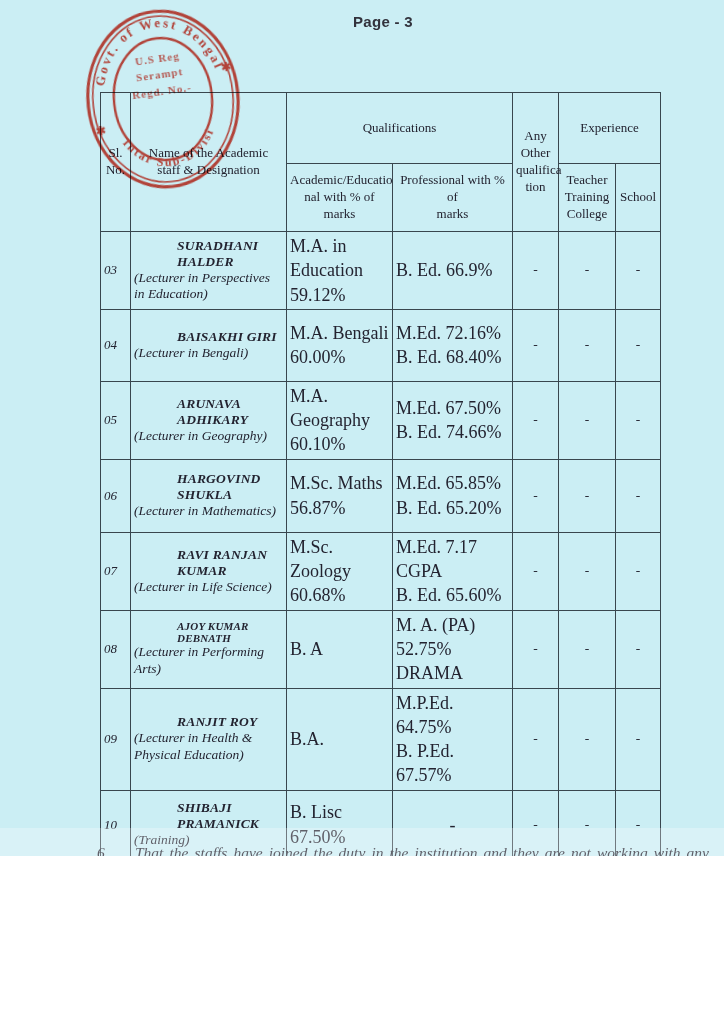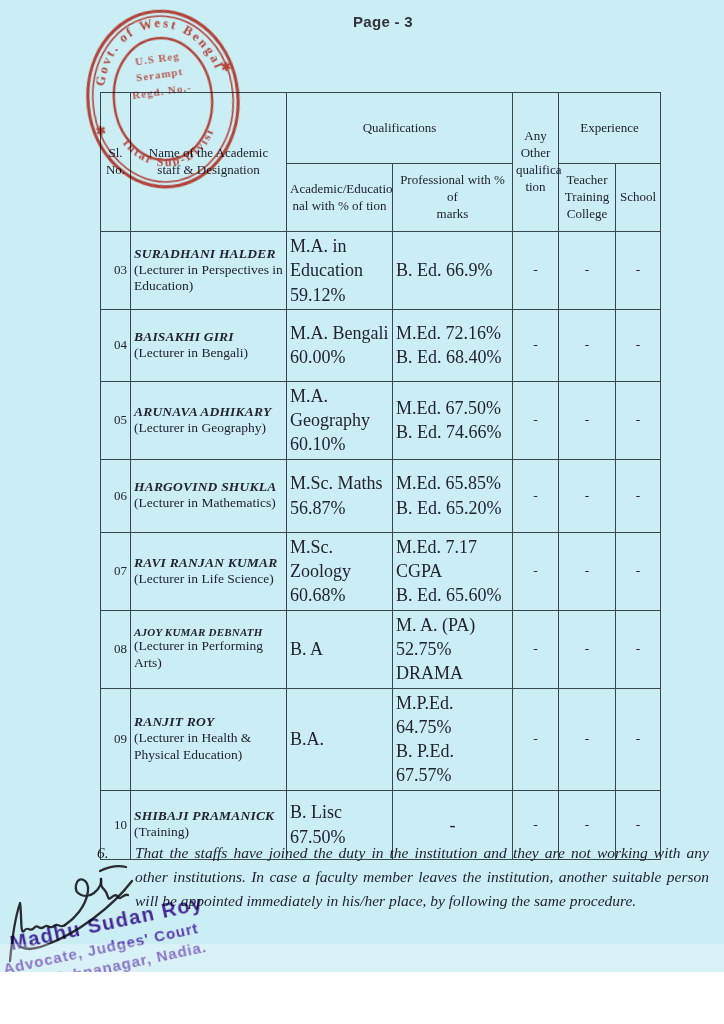--- a/index.html
+++ b/index.html
@@ -5,34 +5,34 @@
   :root{
     --paper:#cbeef4;
     --ink:#232330;
     --line:#39464e;
     --red:#dd382c;
     --purple1:#4c1f97;
     --purple2:#6a35b5;
   }
   html,body{margin:0;padding:0;}
   body{font-family:"Liberation Serif",serif;color:var(--ink);}
-  .page{position:relative;width:724px;height:972px;background:var(--paper);overflow:hidden;}
+  .page{position:relative;width:724px;height:856px;background:var(--paper);overflow:hidden;}
   .page::after{content:"";position:absolute;left:0;right:0;bottom:0;height:28px;background:rgba(255,255,255,.28);pointer-events:none;}
 
   .page-label{position:absolute;left:353px;top:13px;font-family:"Liberation Sans",sans-serif;font-weight:bold;font-size:15px;color:#32323c;letter-spacing:.3px;}
 
   
   table.staff{position:absolute;left:100px;top:92px;border-collapse:collapse;table-layout:fixed;width:560px;}
   table.staff th,table.staff td{border:1.5px solid var(--line);padding:2px 3px;vertical-align:middle;font-weight:normal;}
   table.staff th{font-size:13px;text-align:center;line-height:1.3;}
   .pre{white-space:pre-line;margin-left:32px;}
-  td.sl{font-size:13px;text-align:right;}
+  td.sl{font-style:italic;font-size:13px;text-align:left;}
   td.namecell{padding-left:6px;}
-  .staff-name{display:block;font-weight:bold;font-style:italic;font-size:13.5px;letter-spacing:.2px;}
-  .staff-desig{display:block;font-size:13.5px;line-height:1.25;}
+  .staff-name{display:block;font-weight:bold;font-style:italic;font-size:13.5px;letter-spacing:.2px;margin-left:43px;}
+  .staff-desig{display:block;font-style:italic;font-size:13.5px;line-height:1.25;}
   td.qual{font-size:18px;padding-left:5px;line-height:1.35;}
   td.dash{text-align:center;font-size:13.5px;}
   tbody tr:nth-child(6) .staff-name{font-size:11px;}
   tbody tr:nth-child(8) td:nth-child(4){text-align:center;}
 
   
   .note{position:absolute;left:97px;top:841px;width:612px;display:flex;font-style:italic;font-size:15.5px;line-height:24px;}
   .note .num{width:38px;flex:none;}
   .note .body{flex:1;text-align:justify;}
 
@@ -75,21 +75,21 @@
 staff &amp; Designation</th>
         <th colspan="2">Qualifications</th>
         <th rowspan="2" class="pre">Any
 Other
 qualifica
 tion</th>
         <th colspan="2">Experience</th>
       </tr>
       <tr style="height:68px">
         <th class="pre">Academic/Educatio
-nal with % of tion</th>
+nal with % of marks</th>
         <th class="pre">Professional with % of
 marks</th>
         <th class="pre">Teacher
 Training
 College</th>
         <th>School</th>
       </tr>
     </thead>
     <tbody>
       <tr style="height:73px">

